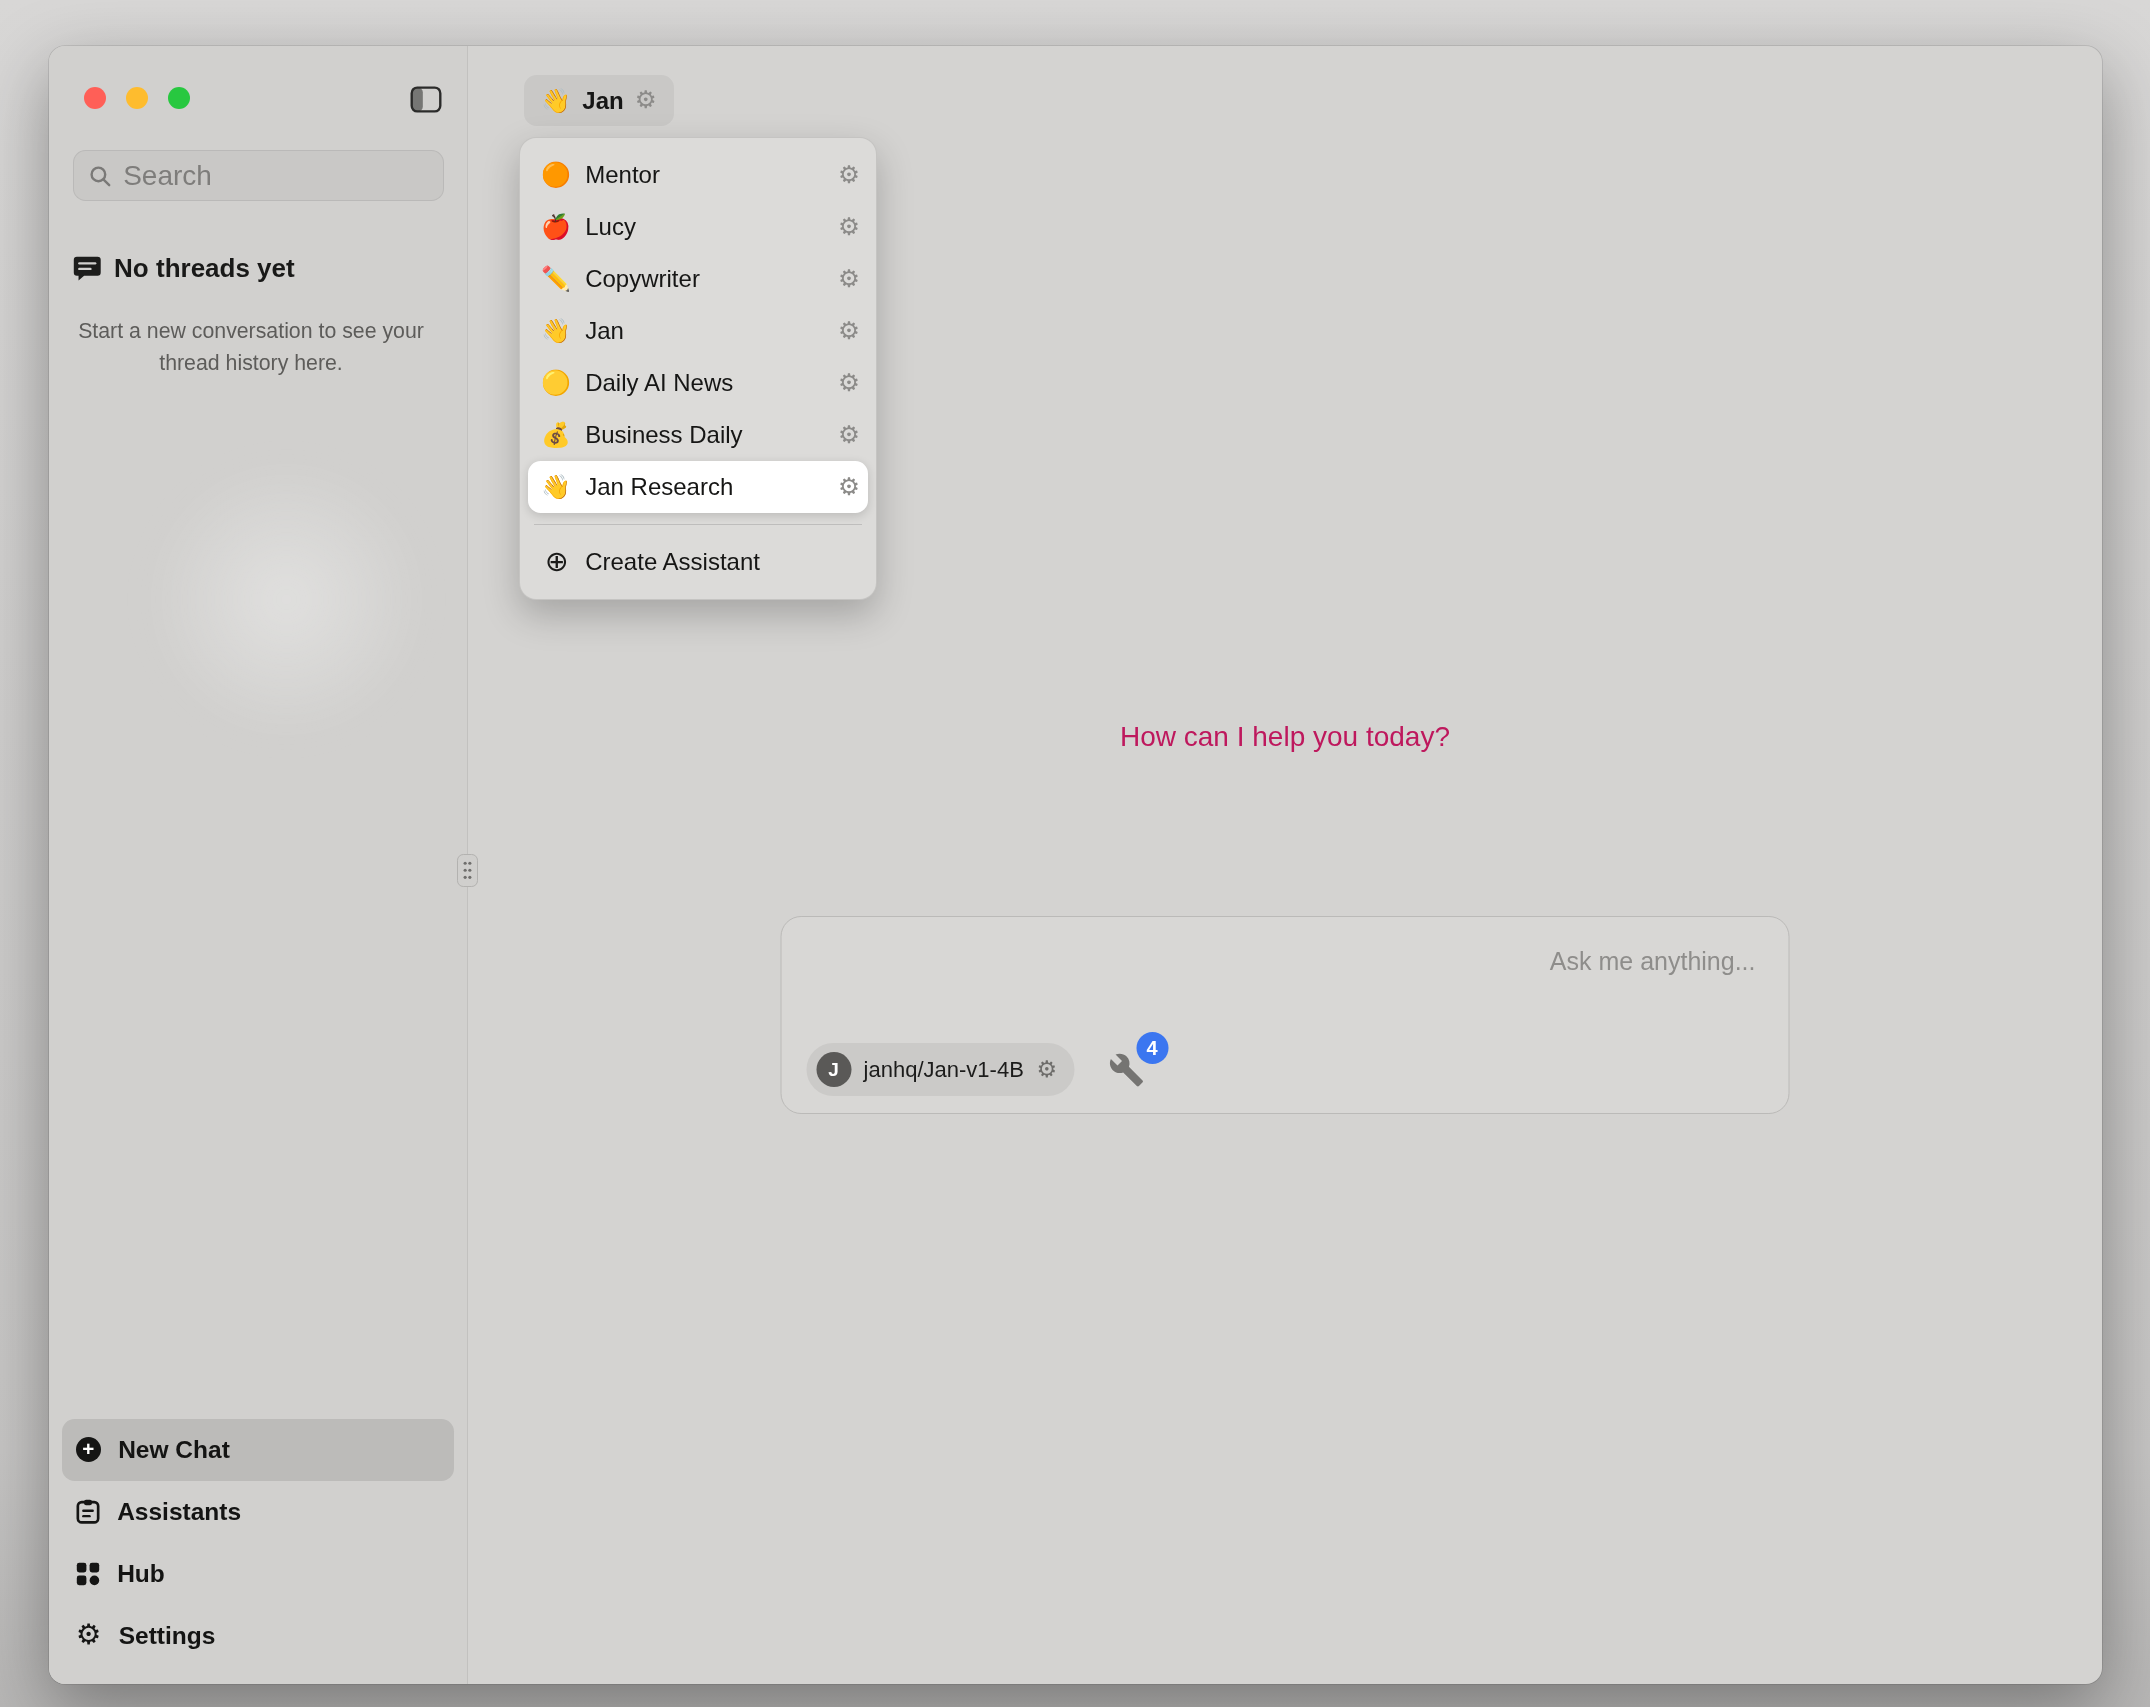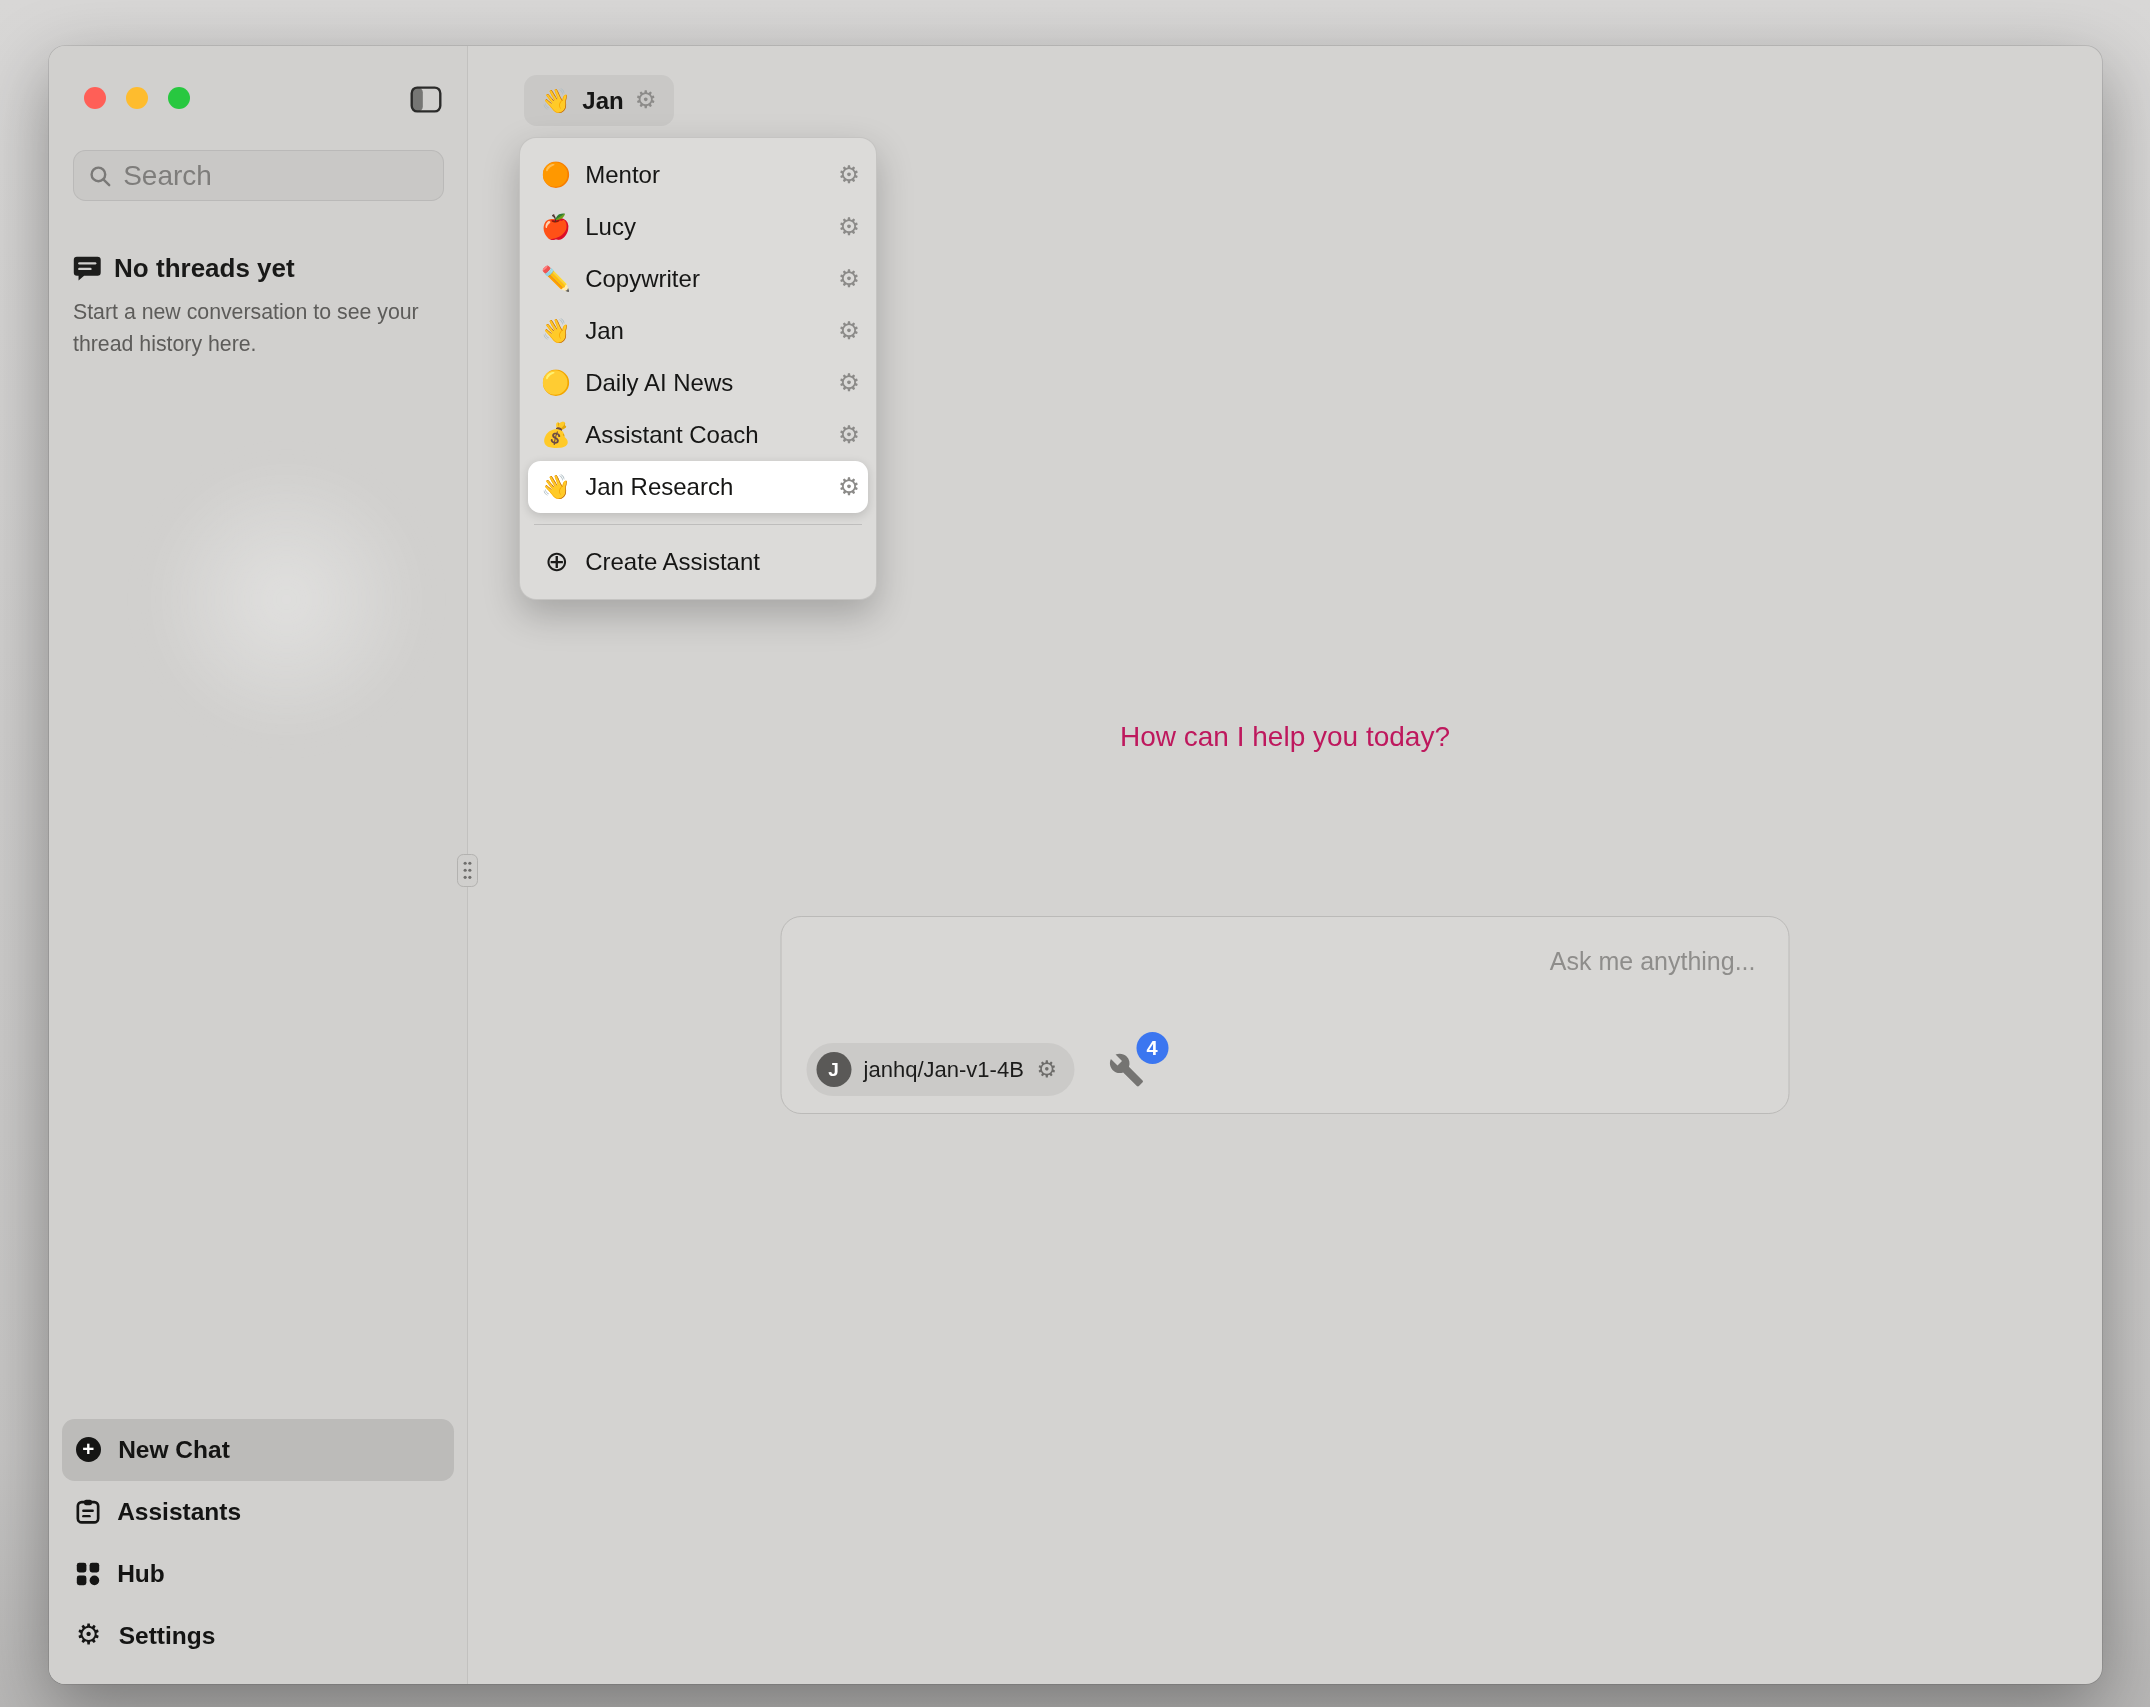--- a/index.html
+++ b/index.html
@@ -43,21 +43,21 @@
   .search {
     position:absolute; left:24px; top:104px; width:371px; height:51px;
     background:#c9c8c6; border:0.8px solid rgba(0,0,0,.07); border-radius:12.6px;
     display:flex; align-items:center; gap:11px; padding:0 14.2px; color:#7e7d7b;
   }
   .search .ph { font-size:28px; }
 
   .empty { position:absolute; left:24px; top:207px; width:364px; }
   .empty-title { display:flex; align-items:center; gap:12.6px; }
   .empty-title span { font-size:26px; font-weight:700; color:#191918; }
-  .empty-sub { margin-top:13px; font-size:21.3px; line-height:1.5; color:#5d5c5a; width:356px; }
+  .empty-sub { margin-top:32px; font-size:21.3px; line-height:1.5; color:#5d5c5a; width:356px;text-align:center; }
 
   .drag-handle {
     position:absolute; right:-11px; top:808px; width:21.3px; height:33px;
     background:#d0cfcd; border:0.8px solid #b3b2b0; border-radius:6.3px;
     display:flex; align-items:center; justify-content:center; z-index:5; cursor:col-resize;
   }
 
   .sidebar-nav { position:absolute; left:12.6px; right:12.6px; bottom:17.4px; }
   .nav-item {
     height:62px; display:flex; align-items:center; gap:17.4px; padding:0 14.2px;
@@ -245,21 +245,21 @@
           <span class="label">Jan</span>
           <button class="gear-btn"><span class="glyph-gear gear-gray">⚙</span></button>
         </div>
         <div class="menu-item">
           <span class="emoji">🟡</span>
           <span class="label">Daily AI News</span>
           <button class="gear-btn"><span class="glyph-gear gear-gray">⚙</span></button>
         </div>
         <div class="menu-item">
           <span class="emoji">💰</span>
-          <span class="label">Assistant Coach</span>
+          <span class="label">Business Daily</span>
           <button class="gear-btn"><span class="glyph-gear gear-gray">⚙</span></button>
         </div>
         <div class="menu-item selected">
           <span class="emoji">👋</span>
           <span class="label">Jan Research</span>
           <button class="gear-btn"><span class="glyph-gear gear-gray">⚙</span></button>
         </div>
         <div class="menu-divider"></div>
         <div class="menu-item">
           <span class="create-plus">⊕</span>

